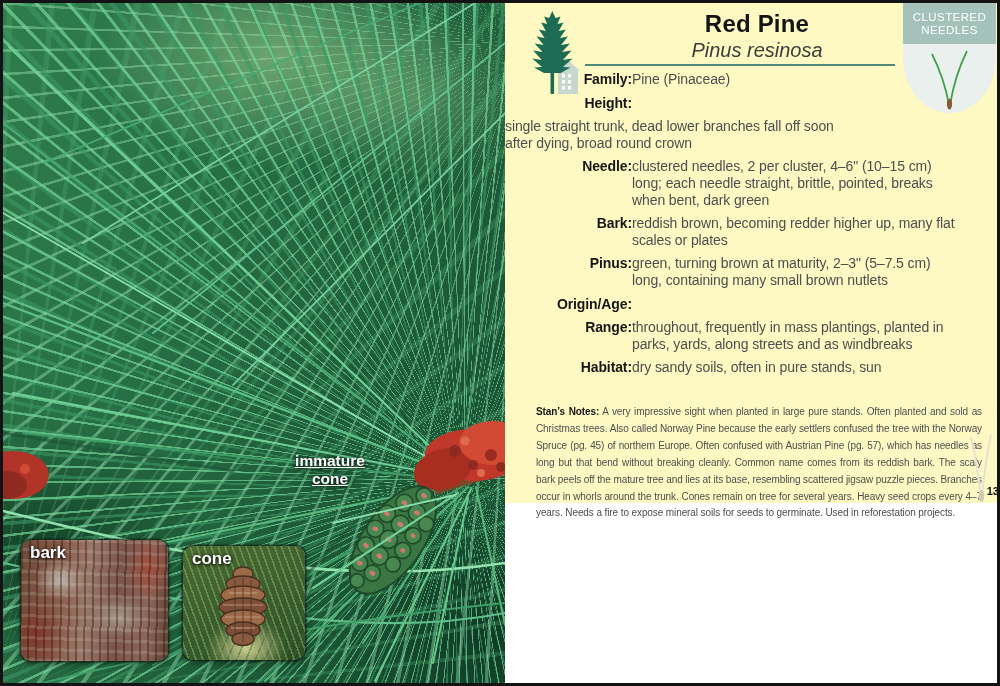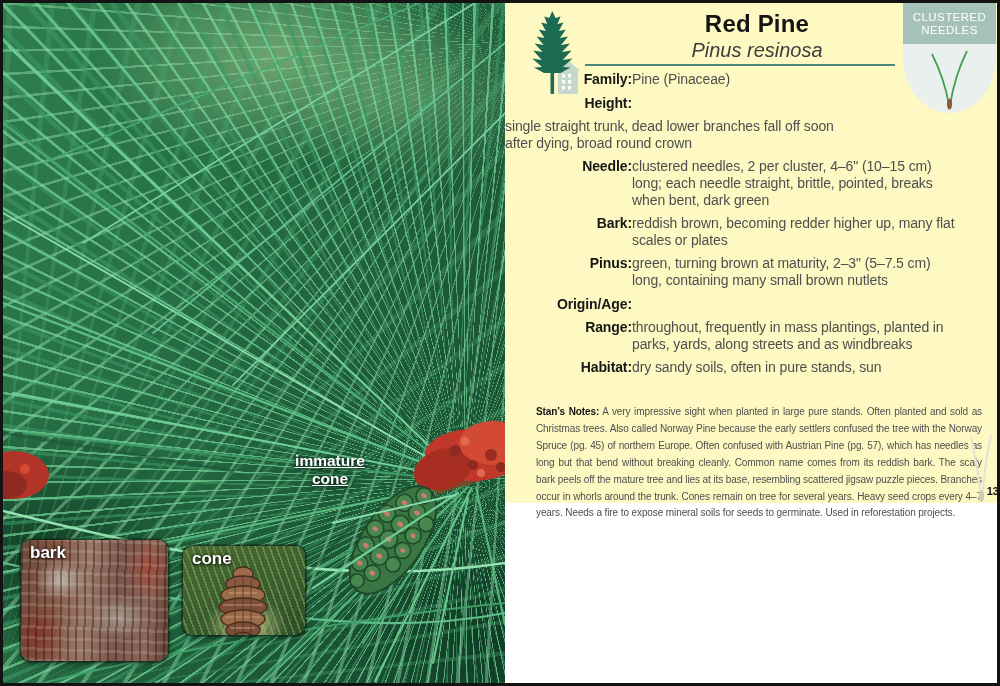--- a/index.html
+++ b/index.html
@@ -35,21 +35,21 @@
   .inset-label{position:absolute;left:9px;top:3px;color:#fff;font-weight:bold;font-size:17px;
     text-shadow:0 1px 3px rgba(0,0,0,.9),0 0 5px rgba(0,0,0,.6);}
   .inset-bark{left:18px;top:537px;width:147px;height:121px;background:
     repeating-linear-gradient(91deg, rgba(35,20,15,.38) 0 2px, rgba(0,0,0,0) 2px 8px),
     repeating-linear-gradient(2deg, rgba(225,215,205,.18) 0 3px, rgba(0,0,0,0) 3px 11px),
     radial-gradient(36px 28px at 27% 33%, rgba(195,195,185,.85), rgba(195,195,185,0) 72%),
     radial-gradient(42px 32px at 66% 64%, rgba(175,170,155,.8), rgba(175,170,155,0) 72%),
     radial-gradient(30px 42px at 87% 24%, rgba(165,70,52,.85), rgba(165,70,52,0) 75%),
     radial-gradient(38px 48px at 10% 78%, rgba(130,50,38,.85), rgba(130,50,38,0) 75%),
     linear-gradient(95deg,#6e4a3a 0%,#8a5a48 25%,#9a7868 45%,#7c544a 65%,#8d665a 85%,#5f3e32 100%);}
-  .inset-cone{left:180px;top:543px;width:122px;height:89px;background:
+  .inset-cone{left:180px;top:543px;width:122px;height:114px;background:
     repeating-linear-gradient(70deg, rgba(0,0,0,0) 0 5px, rgba(145,195,105,.45) 5px 6.6px),
     repeating-linear-gradient(113deg, rgba(0,0,0,0) 0 7px, rgba(55,105,50,.5) 7px 8.6px),
     radial-gradient(54px 40px at 52% 90%, rgba(228,218,160,.9), rgba(228,218,160,0) 75%),
     linear-gradient(160deg,#4e6b33,#3a5a2e 60%,#2c4a26);}
   .inset-cone svg{position:absolute;left:28px;top:18px;}
   
   .text-panel{position:absolute;left:502px;top:0;width:492px;height:500px;background:#fef9c3;padding-left:18px;}
   .tree-icon{position:absolute;left:20px;top:7px;}
   .title-block{position:absolute;left:60px;top:8px;width:384px;text-align:center;}
   .title{font-size:24px;font-weight:bold;color:#141414;letter-spacing:.2px;line-height:1.05;}

